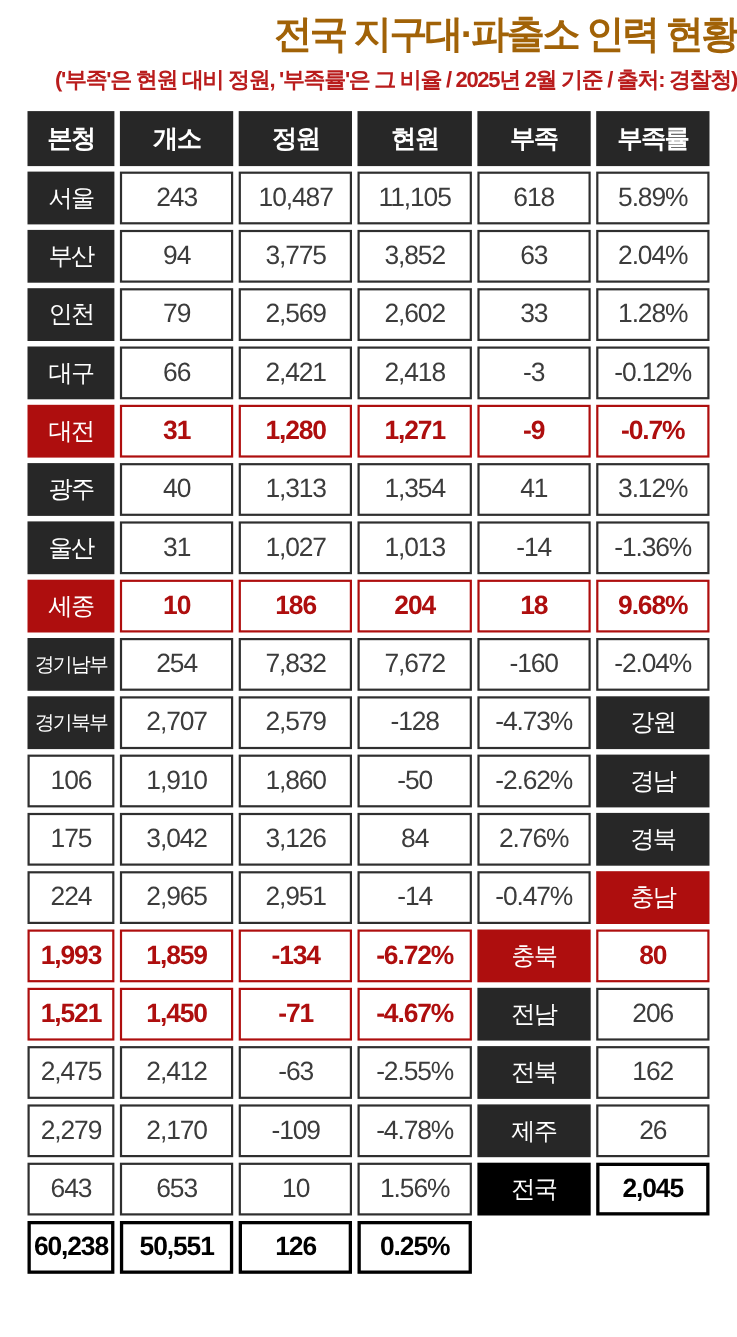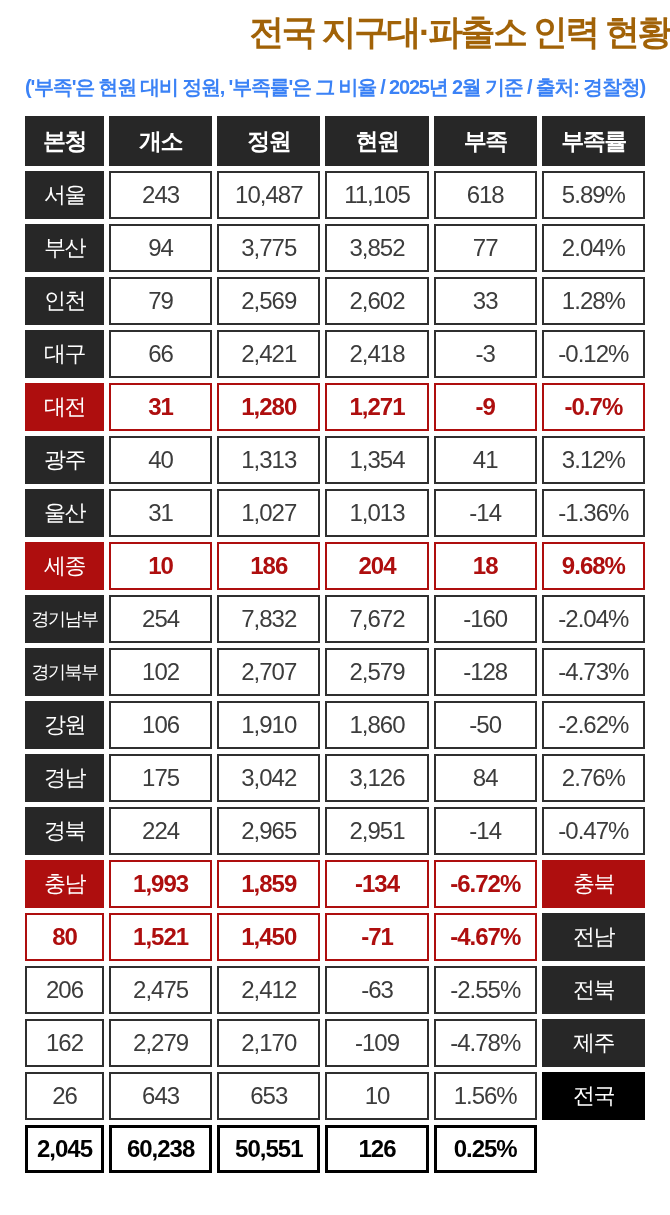--- a/index.html
+++ b/index.html
@@ -18,26 +18,26 @@
   }
   .title{
     text-align:right;
     font-size:35px;
     font-weight:900;
     letter-spacing:-2.5px;
     color:#a16207;
     line-height:1.15;
   }
   .subtitle{
-    text-align:center;
+    text-align:right;
     font-size:20px;
     font-weight:700;
     letter-spacing:-1.2px;
-    color:#3b82f6;
-    margin:22px 0 15px 0;
+    color:#b91c1c;
+    margin:7px 0 15px 0;
   }
   .grid{
     display:grid;
     grid-template-columns:79px repeat(5,1fr);
     gap:5px;
     padding:0 25px;
   }
   .cell{
     display:flex;align-items:center;justify-content:center;
     white-space:nowrap;
@@ -79,21 +79,21 @@
 <div class="cell leader">서울</div>
     <div class="cell val">243</div>
     <div class="cell val">10,487</div>
     <div class="cell val">11,105</div>
     <div class="cell val">618</div>
     <div class="cell val">5.89%</div>
     <div class="cell leader">부산</div>
     <div class="cell val">94</div>
     <div class="cell val">3,775</div>
     <div class="cell val">3,852</div>
-    <div class="cell val">77</div>
+    <div class="cell val">63</div>
     <div class="cell val">2.04%</div>
     <div class="cell leader">인천</div>
     <div class="cell val">79</div>
     <div class="cell val">2,569</div>
     <div class="cell val">2,602</div>
     <div class="cell val">33</div>
     <div class="cell val">1.28%</div>
     <div class="cell leader">대구</div>
     <div class="cell val">66</div>
     <div class="cell val">2,421</div>
@@ -124,21 +124,20 @@
     <div class="cell val hl">204</div>
     <div class="cell val hl">18</div>
     <div class="cell val hl">9.68%</div>
     <div class="cell leader sm">경기남부</div>
     <div class="cell val">254</div>
     <div class="cell val">7,832</div>
     <div class="cell val">7,672</div>
     <div class="cell val">-160</div>
     <div class="cell val">-2.04%</div>
     <div class="cell leader sm">경기북부</div>
-    <div class="cell val">102</div>
     <div class="cell val">2,707</div>
     <div class="cell val">2,579</div>
     <div class="cell val">-128</div>
     <div class="cell val">-4.73%</div>
     <div class="cell leader">강원</div>
     <div class="cell val">106</div>
     <div class="cell val">1,910</div>
     <div class="cell val">1,860</div>
     <div class="cell val">-50</div>
     <div class="cell val">-2.62%</div>

